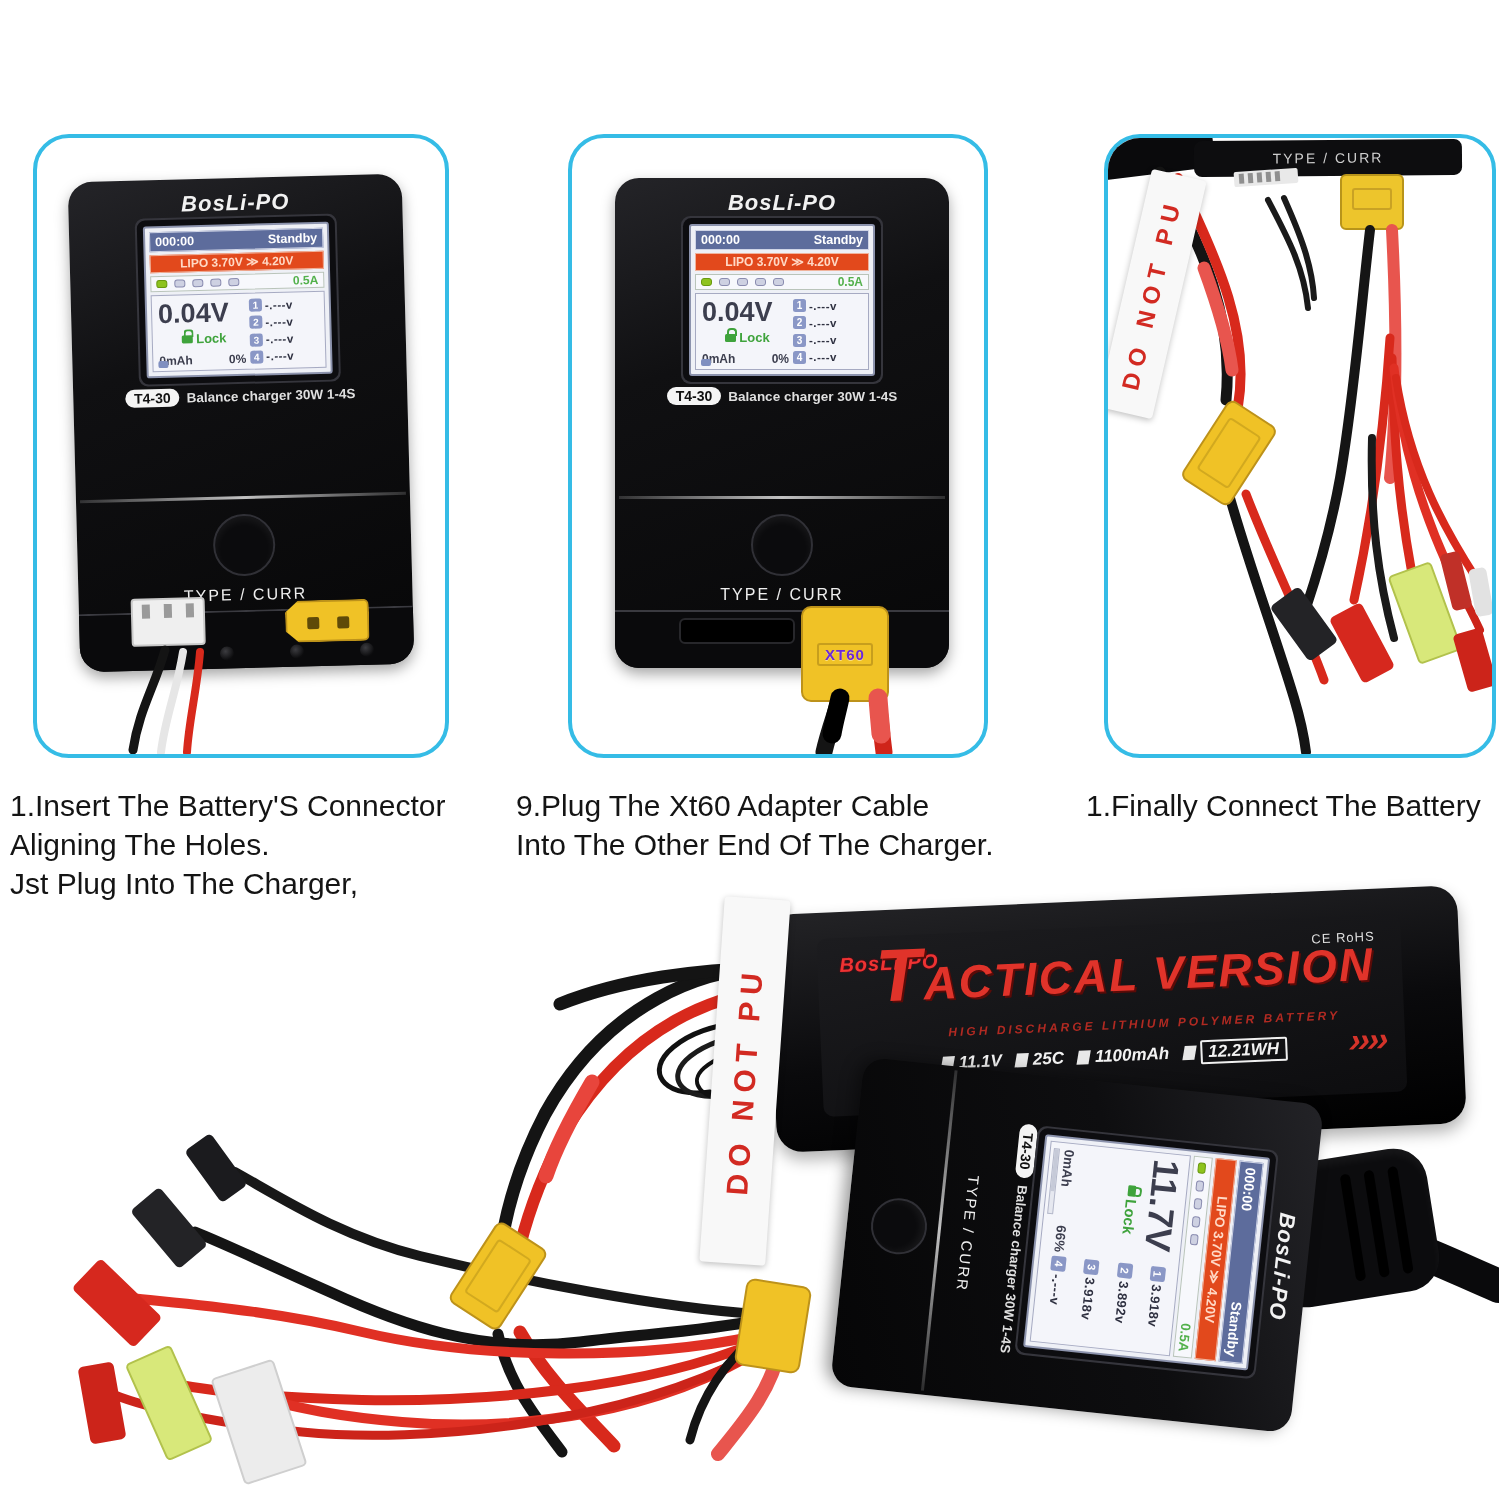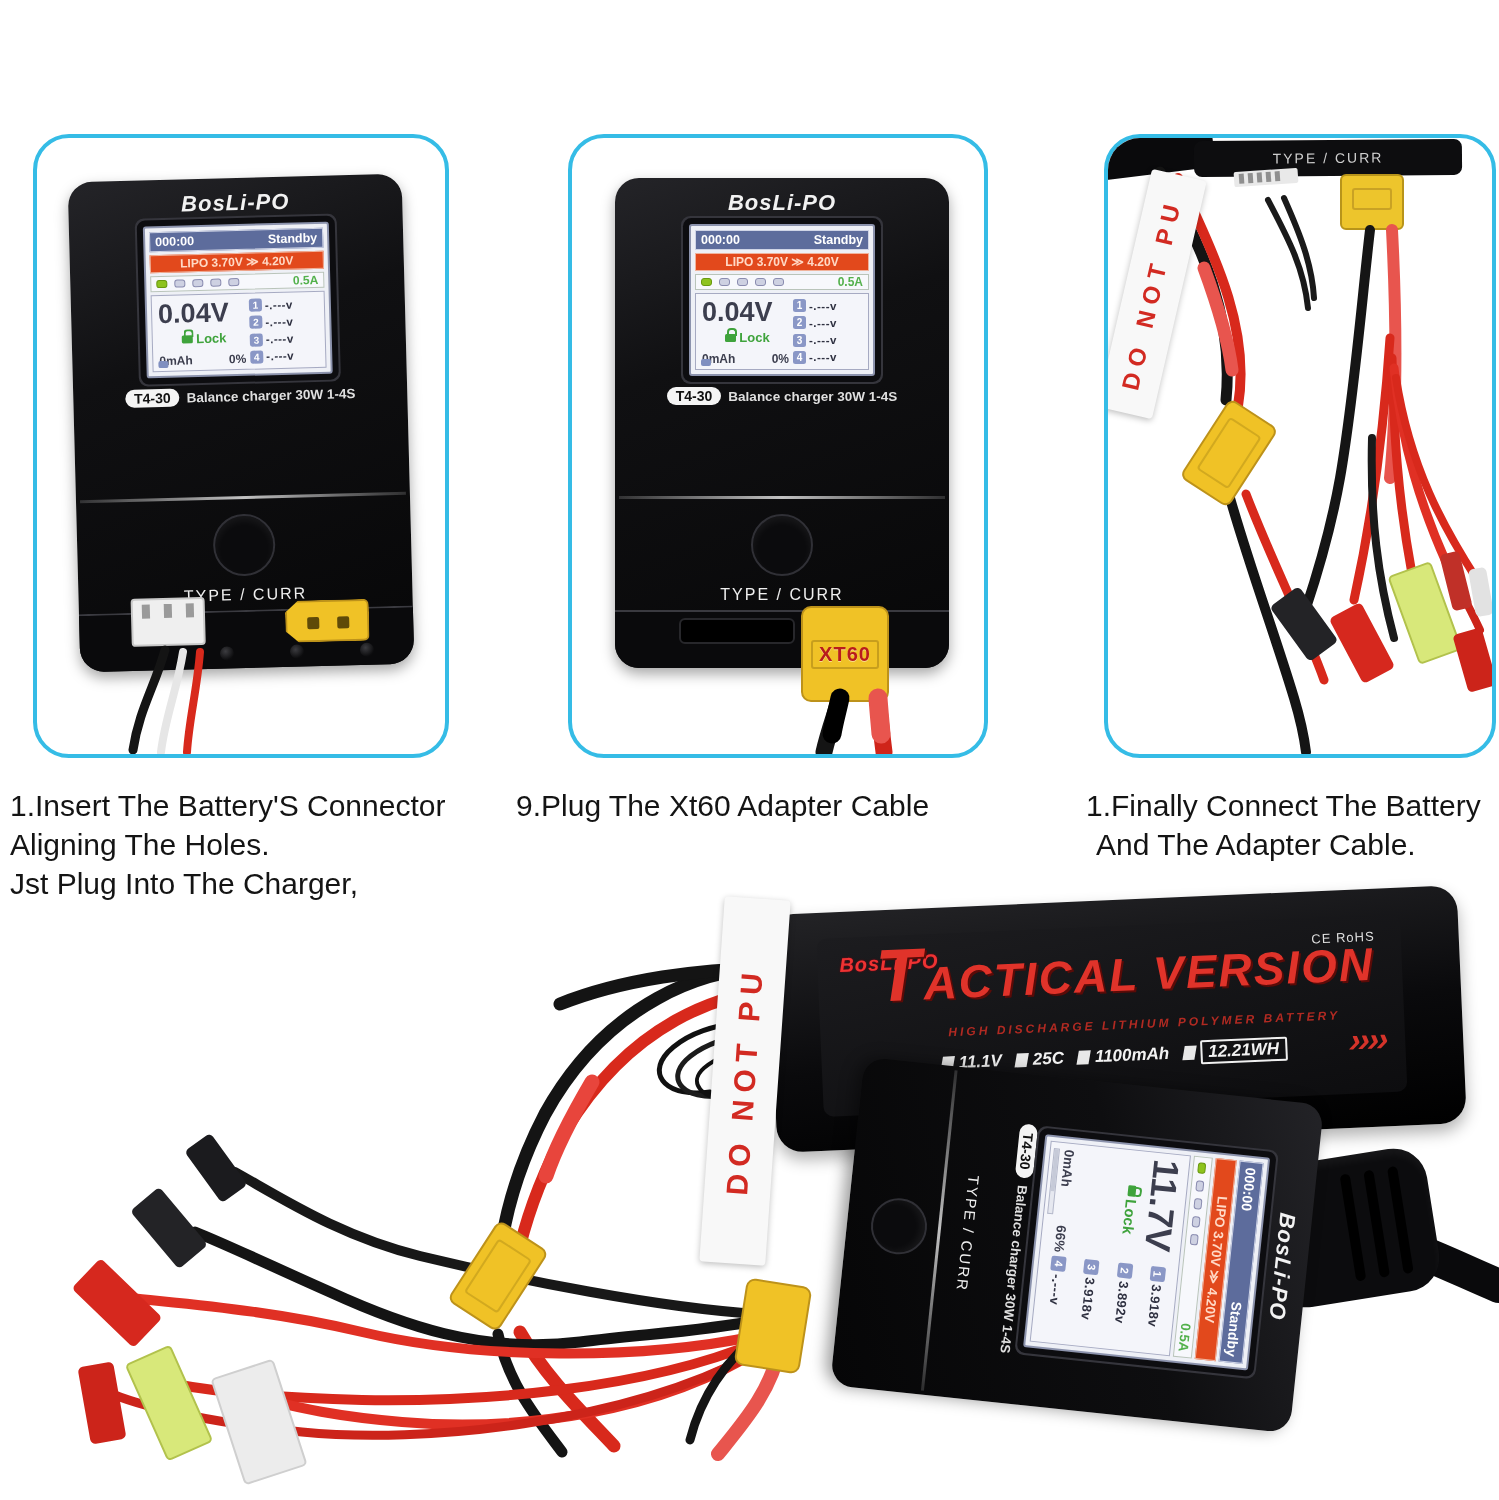--- a/index.html
+++ b/index.html
@@ -96,21 +96,21 @@
     clip-path:polygon(16% 0,100% 0,100% 100%,16% 100%,0 72%,0 28%); }
   .xt60-port i { position:absolute; top:15px; width:12px; height:12px; background:#5f4a08; border-radius:2px;}
   .xt60-port i:nth-child(1){left:20px;} .xt60-port i:nth-child(2){left:50px;}
   .screw { position:absolute; bottom:8px; width:14px; height:14px; border-radius:50%;
     background:radial-gradient(circle at 40% 35%, #3c3c40, #0c0c0e 70%); }
   .balance-slot { position:absolute; left:64px; top:6px; width:116px; height:26px;
     background:#000; border:2px solid #27272b; border-radius:6px; }
   .xt60-plug { position:absolute; right:60px; top:-6px; width:88px; height:96px;
     background:#f0c226; border:2px solid #bd921a; border-radius:10px;
     display:flex; align-items:center; justify-content:center; }
-  .xt60-plug span { color:#b91c1c; font-weight:bold; font-size:20px; letter-spacing:1px;
+  .xt60-plug span { color:#6d28d9; font-weight:bold; font-size:15px; letter-spacing:1px;
     text-shadow:0 1px 0 rgba(255,255,255,.45); border:2px solid #c79e1d; padding:1px 6px; border-radius:3px;}
   .wireart { position:absolute; left:0; top:0; pointer-events:none; }
 
   
   .p3-nose { position:absolute; left:-14px; top:-4px; width:120px; height:40px;
     background:#0a0a0c; border-radius:12px; transform:rotate(-7deg); }
   .p3-bar { position:absolute; left:86px; top:2px; width:268px; height:36px;
     background:#0d0d0f; border-radius:8px; transform:rotate(-.5deg);
     display:flex; align-items:center; justify-content:center; }
   .p3-bar span { color:#cfcfcf; font-size:14px; letter-spacing:2px; }
@@ -405,24 +405,24 @@
     <div class="conn" style="left:352px;top:492px;width:30px;height:60px;background:#cc241a;transform:rotate(-16deg);"></div>
   </div>
 
   <div class="caption cap1">
     <div>1.Insert The Battery'S Connector</div>
     <div>Aligning The Holes.</div>
     <div>Jst Plug Into The Charger,</div>
   </div>
   <div class="caption cap2">
     <div>9.Plug The Xt60 Adapter Cable</div>
+    <div>Into The Other End Of The Charger.</div>
   </div>
   <div class="caption cap3">
     <div>1.Finally Connect The Battery</div>
-    <div style="margin-left:10px;">And The Adapter Cable.</div>
   </div>
 
   <div class="scene">
 
     <svg class="wireart" width="1499" height="580" viewBox="0 0 1499 580">
       <g fill="none" stroke-linecap="round">
 
         <path d="M1400 360 C 1440 375, 1470 390, 1499 402" stroke="#0a0a0c" stroke-width="34"></path>
 
         <path d="M812 86 C 700 70, 600 130, 545 230 C 520 278, 508 320, 502 356" stroke="#141414" stroke-width="13"></path>

